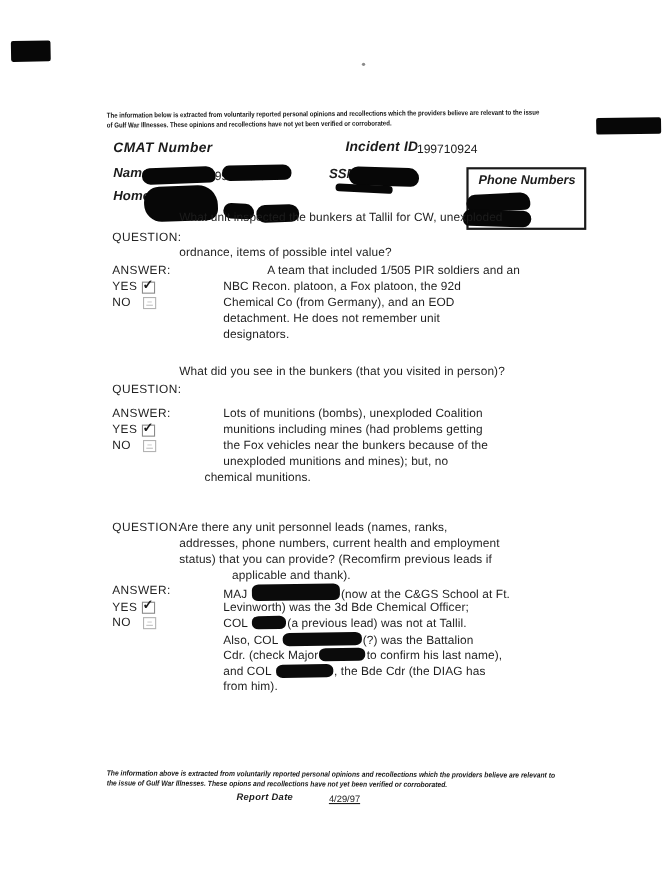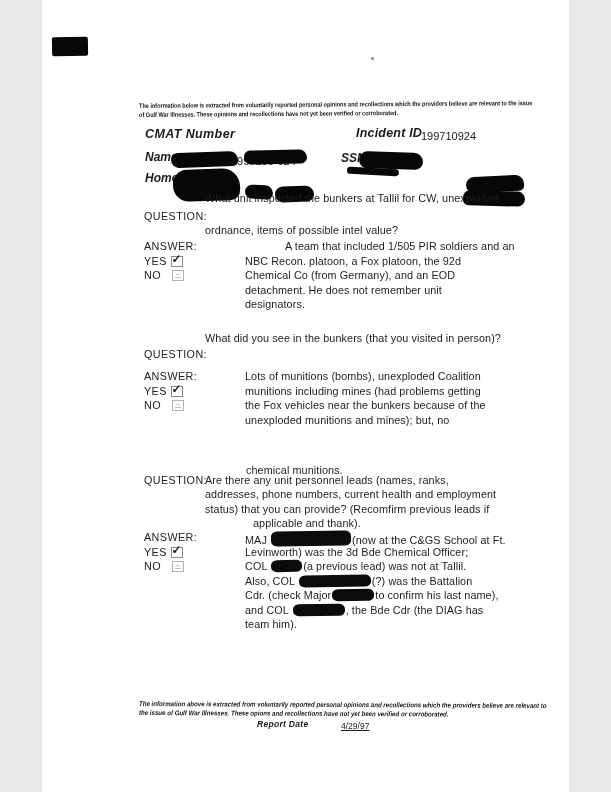--- a/index.html
+++ b/index.html
@@ -1,19 +1,19 @@
 <!DOCTYPE html>
 <html><head>
 <meta charset="utf-8">
 <title>CMAT Report Scan</title>
 <style>
   html,body{margin:0;padding:0;background:#e8e8e8;}
   .page{
     position:relative;
-    width:527px;height:792px;
+    width:611px;height:792px;
     margin:0 auto;
     background:#ffffff;
     font-family:"Liberation Sans", sans-serif;
     color:#1b1b1b;
     overflow:hidden;
   }
   .abs{position:absolute;white-space:nowrap;}
   
   .blob{position:absolute;background:#070707;}
   .stamp-tl{left:10px;top:37px;width:36px;height:19px;border-radius:2px;transform:rotate(-1deg);}
@@ -105,20 +105,23 @@
   <div class="blob b-name1"></div>
   <div class="blob b-name2"></div>
   <div class="abs ssn-label">SSN</div>
   <div class="blob b-ssn"></div>
   <div class="blob b-ssn-tail"></div>
   <div class="abs id-label home-label">Home</div>
   <div class="blob b-home1"></div>
   <div class="blob b-home2"></div>
   <div class="blob b-home3"></div>
 
+  <div class="phone-box">
+    <div class="phone-label">Phone Numbers</div>
+  </div>
   <div class="blob b-phone1"></div>
   <div class="blob b-phone2"></div>
 
   <div id="qa-blocks">
       <div class="qa-block">
         <div class="qa-line lab" style="left: 102px; top: 210px;">QUESTION:</div>
         <div class="qa-line" style="left: 163px; top: 192px;">What unit inspected the bunkers at Tallil for CW, unexploded</div>
         <div class="qa-line" style="left: 163px; top: 224.4px;">ordnance, items of possible intel value?</div>
         <div class="qa-line lab" style="left: 102px; top: 240px;">ANSWER:</div>
         <div class="qa-line lab" style="left: 102px; top: 254.5px;">YES</div>
@@ -140,42 +143,42 @@
         <div class="qa-line lab" style="left: 102px; top: 384.5px;">YES</div>
         <div class="qa-line lab" style="left: 102px; top: 399px;">NO</div>
         <div class="cb checked" style="left: 128.5px; top: 385.5px;">
           <span class="cb-check">✓</span>
         </div>
         <div class="cb empty" style="left: 129.5px; top: 400px;"></div>
         <div class="qa-line" style="left: 203px; top: 370px;">Lots of munitions (bombs), unexploded Coalition</div>
         <div class="qa-line" style="left: 203px; top: 384.5px;">munitions including mines (had problems getting</div>
         <div class="qa-line" style="left: 203px; top: 399px;">the Fox vehicles near the bunkers because of the</div>
         <div class="qa-line" style="left: 203px; top: 413.5px;">unexploded munitions and mines); but, no</div>
-        <div class="qa-line" style="left: 204px; top: 428px; margin-top: 36px;">chemical munitions.</div>
+        <div class="qa-line" style="left: 186px; top: 428px;">chemical munitions.</div>
       </div>
       <div class="qa-block">
         <div class="qa-line lab" style="left: 102px; top: 474px;">QUESTION:</div>
         <div class="qa-line" style="left: 163px; top: 474px;">Are there any unit personnel leads (names, ranks,</div>
         <div class="qa-line" style="left: 163px; top: 488.4px;">addresses, phone numbers, current health and employment</div>
         <div class="qa-line" style="left: 163px; top: 502.8px;">status) that you can provide? (Recomfirm previous leads if</div>
         <div class="qa-line" style="left: 163px; top: 517.2px; margin-left: 48px;">applicable and thank).</div>
         <div class="qa-line lab" style="left: 102px; top: 531px;">ANSWER:</div>
         <div class="qa-line lab" style="left: 102px; top: 545.5px;">YES</div>
         <div class="qa-line lab" style="left: 102px; top: 560px;">NO</div>
         <div class="cb checked" style="left: 128.5px; top: 546.5px;">
           <span class="cb-check">✓</span>
         </div>
         <div class="cb empty" style="left: 129.5px; top: 561px;"></div>
         <div class="qa-line" style="left: 203px; top: 531px;">MAJ <span class="rinline" style="width: 80px; height: 15px;"></span>(now at the C&amp;GS School at Ft.</div>
         <div class="qa-line" style="left: 203px; top: 545.5px;">Levinworth) was the 3d Bde Chemical Officer;</div>
         <div class="qa-line" style="left: 203px; top: 560px;">COL <span class="rinline" style="width: 31px;"></span>(a previous lead) was not at Tallil.</div>
         <div class="qa-line" style="left: 203px; top: 574.5px;">Also, COL <span class="rinline" style="width: 72px;"></span>(?) was the Battalion</div>
         <div class="qa-line" style="left: 203px; top: 589px;">Cdr. (check Major<span class="rinline" style="width: 42px;"></span>to confirm his last name),</div>
         <div class="qa-line" style="left: 203px; top: 603.5px;">and COL <span class="rinline" style="width: 52px;"></span>, the Bde Cdr (the DIAG has</div>
-        <div class="qa-line" style="left: 203px; top: 618px;">team him).</div>
+        <div class="qa-line" style="left: 203px; top: 618px;">from him).</div>
       </div>
     </div>
 
   <div class="abs footer-note">
     <div>The information above is extracted from voluntarily reported personal opinions and recollections which the providers believe are relevant to</div>
     <div>the issue of Gulf War Illnesses.  These opions and recollections have not yet been verified or corroborated.</div>
   </div>
   <div class="abs report-date-label">Report Date</div>
   <div class="abs report-date-value">4/29/97</div>
 

